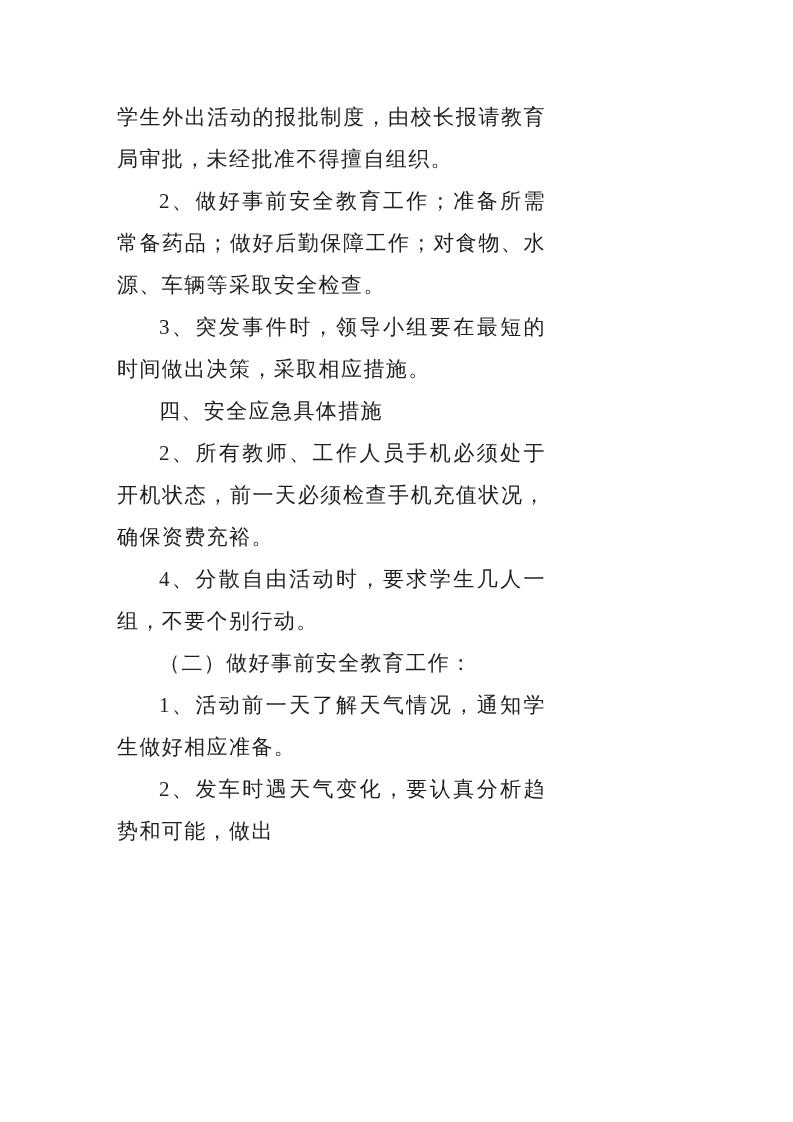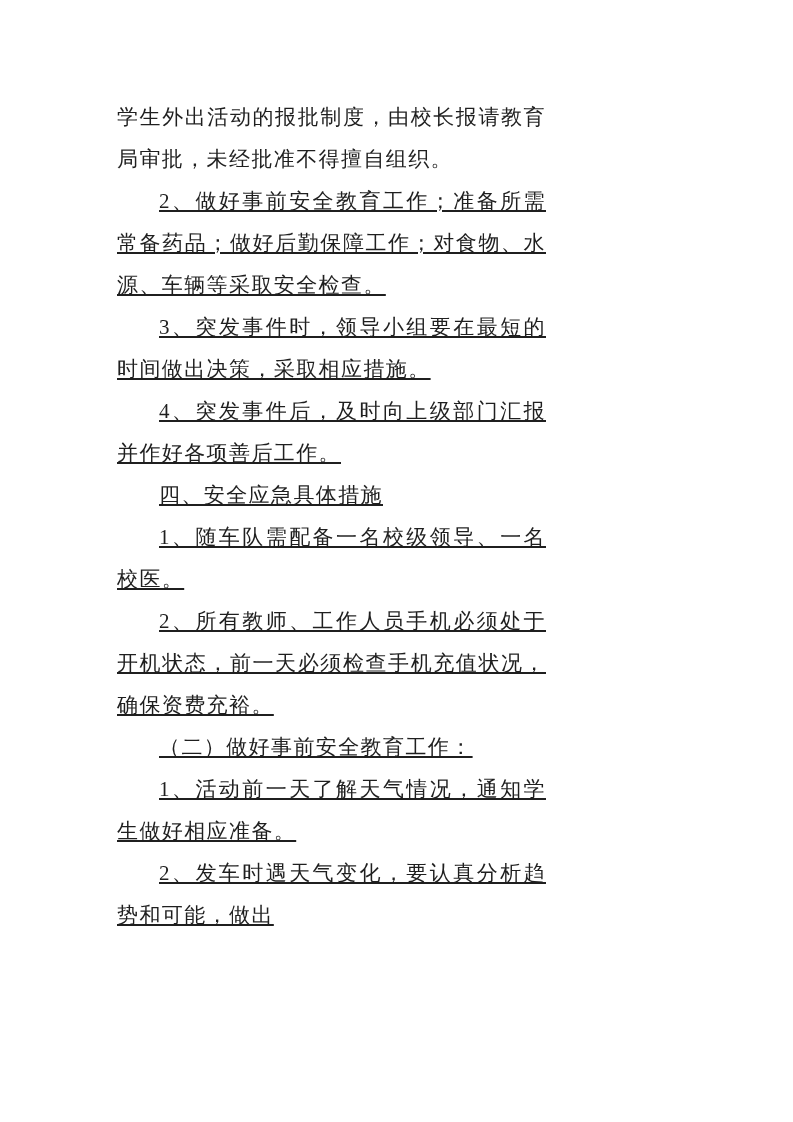--- a/index.html
+++ b/index.html
@@ -27,35 +27,33 @@
     line-height: 42px;
     color: #1f1f1f;
     font-weight: 400;
     letter-spacing: 1.4px;
     text-align: justify;
     text-justify: inter-character;
     word-break: break-all;
   }
   .doc-body p.indent {
     text-indent: 2em;
-    text-decoration: underline;
   }
   .doc-body p.no-indent {
     text-indent: 0;
   }
 </style>
 </head>
 <body>
 
 <div class="page">
   <div class="doc-body">
     <p class="no-indent">学生外出活动的报批制度，由校长报请教育局审批，未经批准不得擅自组织。</p>
     <p class="indent">2、做好事前安全教育工作；准备所需常备药品；做好后勤保障工作；对食物、水源、车辆等采取安全检查。</p>
     <p class="indent">3、突发事件时，领导小组要在最短的时间做出决策，采取相应措施。</p>
-    <p class="indent">4、突发事件后，及时向上级部门汇报并作好各项善后工作。</p>
     <p class="indent">四、安全应急具体措施</p>
-    <p class="indent">1、随车队需配备一名校级领导、一名校医。</p>
     <p class="indent">2、所有教师、工作人员手机必须处于开机状态，前一天必须检查手机充值状况，确保资费充裕。</p>
+    <p class="indent">4、分散自由活动时，要求学生几人一组，不要个别行动。</p>
     <p class="indent">（二）做好事前安全教育工作：</p>
     <p class="indent">1、活动前一天了解天气情况，通知学生做好相应准备。</p>
     <p class="indent">2、发车时遇天气变化，要认真分析趋势和可能，做出</p>
   </div>
 </div>
 
 </body></html>

